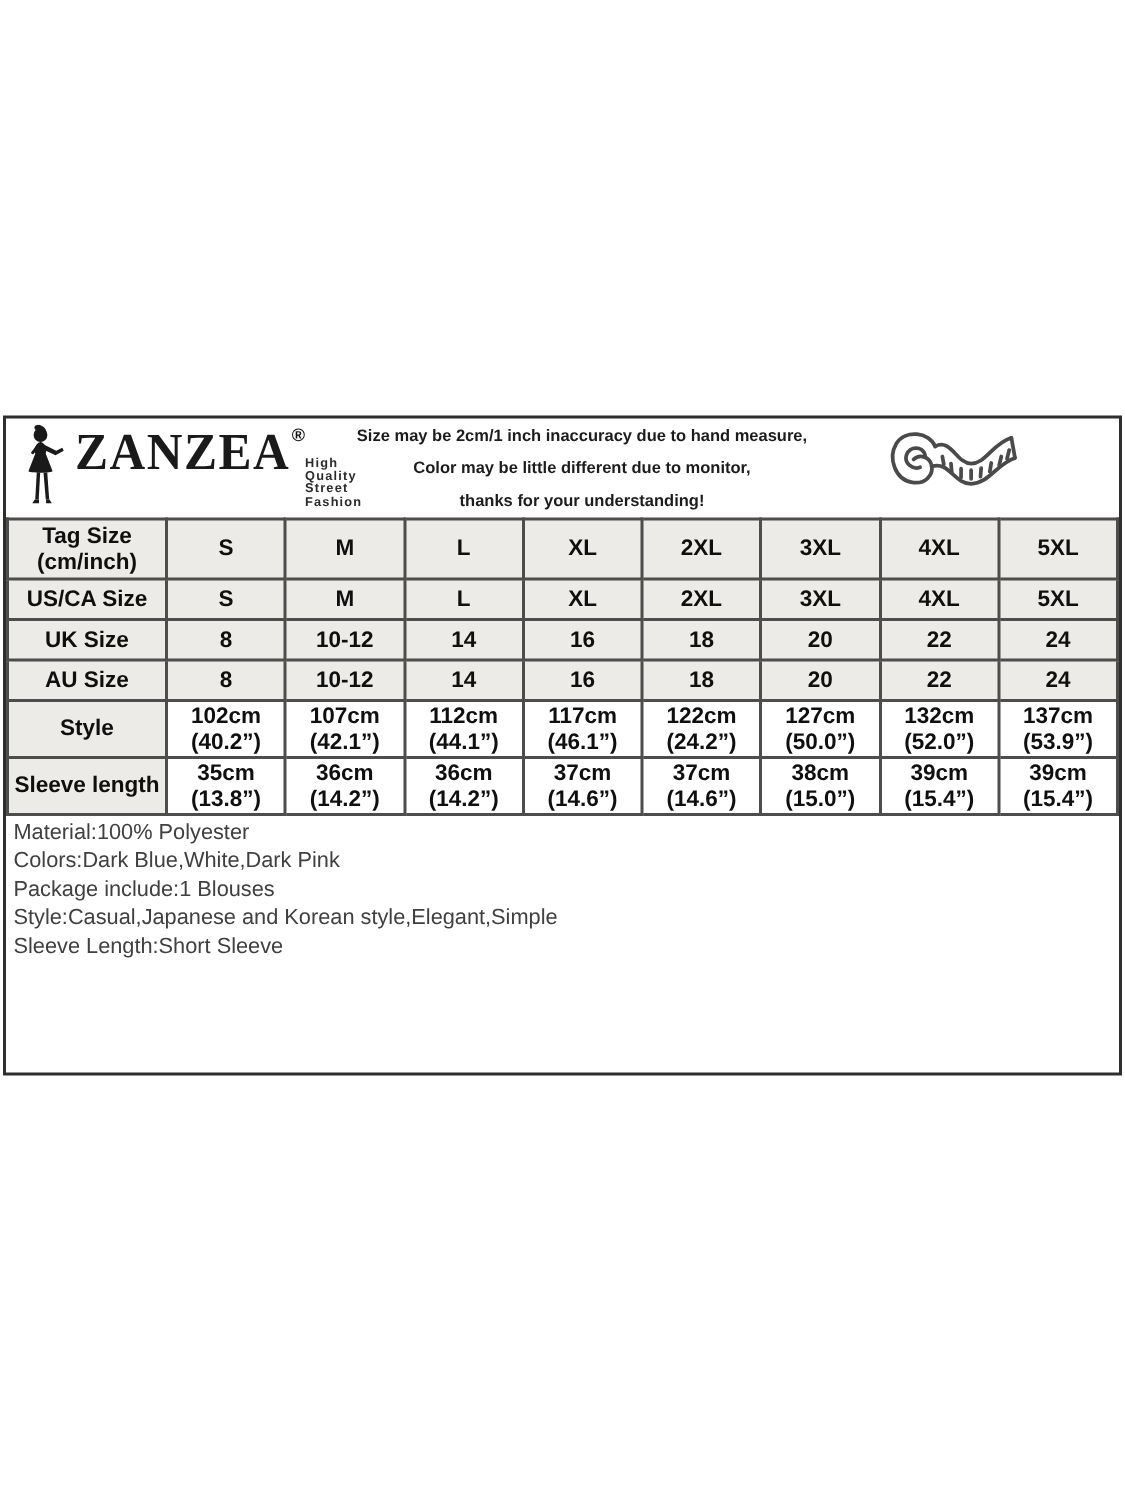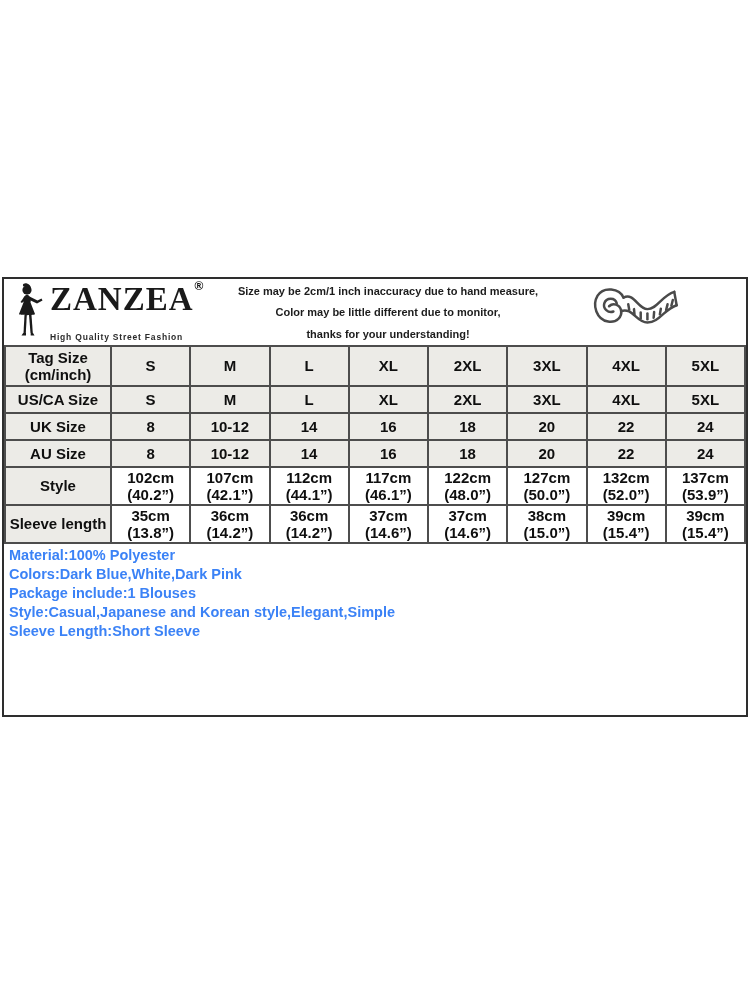--- a/index.html
+++ b/index.html
@@ -9,21 +9,21 @@
     font-family:"Liberation Sans", sans-serif; color:#111; overflow:hidden;
   }
   .panel {
     position:absolute; left:2px; top:277px; width:746px; height:440px;
     border:2px solid #2e2e2e; display:flex; flex-direction:column; background:#fff;
   }
   
   .header { height:66px; display:flex; align-items:center; flex:0 0 auto; }
   .logo-wrap { width:208px; display:flex; align-items:center; padding-left:10px; }
   .woman-svg { width:34px; height:58px; flex:0 0 auto; margin-right:2px; }
-  .brand-col { display:flex; flex-direction:column; line-height:1; }
+  .brand-col { display:flex; flex-direction:row; line-height:1; }
   .brand-line { display:flex; align-items:flex-start; }
   .brand-name {
     font-family:"Liberation Serif", serif; font-weight:700; font-size:33px;
     letter-spacing:1px; color:#1a1a1a; transform:scaleY(1.05);
   }
   .brand-reg { font-size:12px; font-weight:700; margin-top:-2px; margin-left:1px; }
   .brand-tagline {
     font-size:8.5px; font-weight:700; letter-spacing:0.8px; color:#2a2a2a; margin-top:18px;
   }
   .disclaimer { flex:1; text-align:center; font-size:11px; font-weight:700; line-height:21.5px; color:#1c1c1c; padding-top:2px; }
@@ -40,21 +40,21 @@
   .size-table td.shaded { background:#ecebe7; }
   .size-table tr:nth-child(1) td { height:40px; }
   .size-table tr:nth-child(2) td,
   .size-table tr:nth-child(3) td,
   .size-table tr:nth-child(4) td { height:27px; }
   .size-table tr:nth-child(5) td,
   .size-table tr:nth-child(6) td,
   .size-table tr:nth-child(7) td,
   .size-table tr:nth-child(8) td { height:38px; }
   
-  .notes { flex:1; padding:2px 6px 0 5px; font-size:14.5px; font-weight:700; line-height:19px; color:#3b82f6; }
+  .notes { flex:1; padding:2px 6px 0 5px; font-size:14.5px; font-weight:400; line-height:19px; color:#404040; }
   .note-line { white-space:nowrap; }
 </style>
 </head>
 <body>
 
 <div class="page">
   <div class="panel">
 
     <div class="header">
       <div class="logo-wrap">
@@ -167,21 +167,21 @@
             <td class="shaded">Style</td>
             <td>102cm
 (40.2”)</td>
             <td>107cm
 (42.1”)</td>
             <td>112cm
 (44.1”)</td>
             <td>117cm
 (46.1”)</td>
             <td>122cm
-(48.0”)</td>
+(24.2”)</td>
             <td>127cm
 (50.0”)</td>
             <td>132cm
 (52.0”)</td>
             <td>137cm
 (53.9”)</td>
           </tr>
           <tr>
             <td class="shaded">Sleeve length</td>
             <td>35cm

